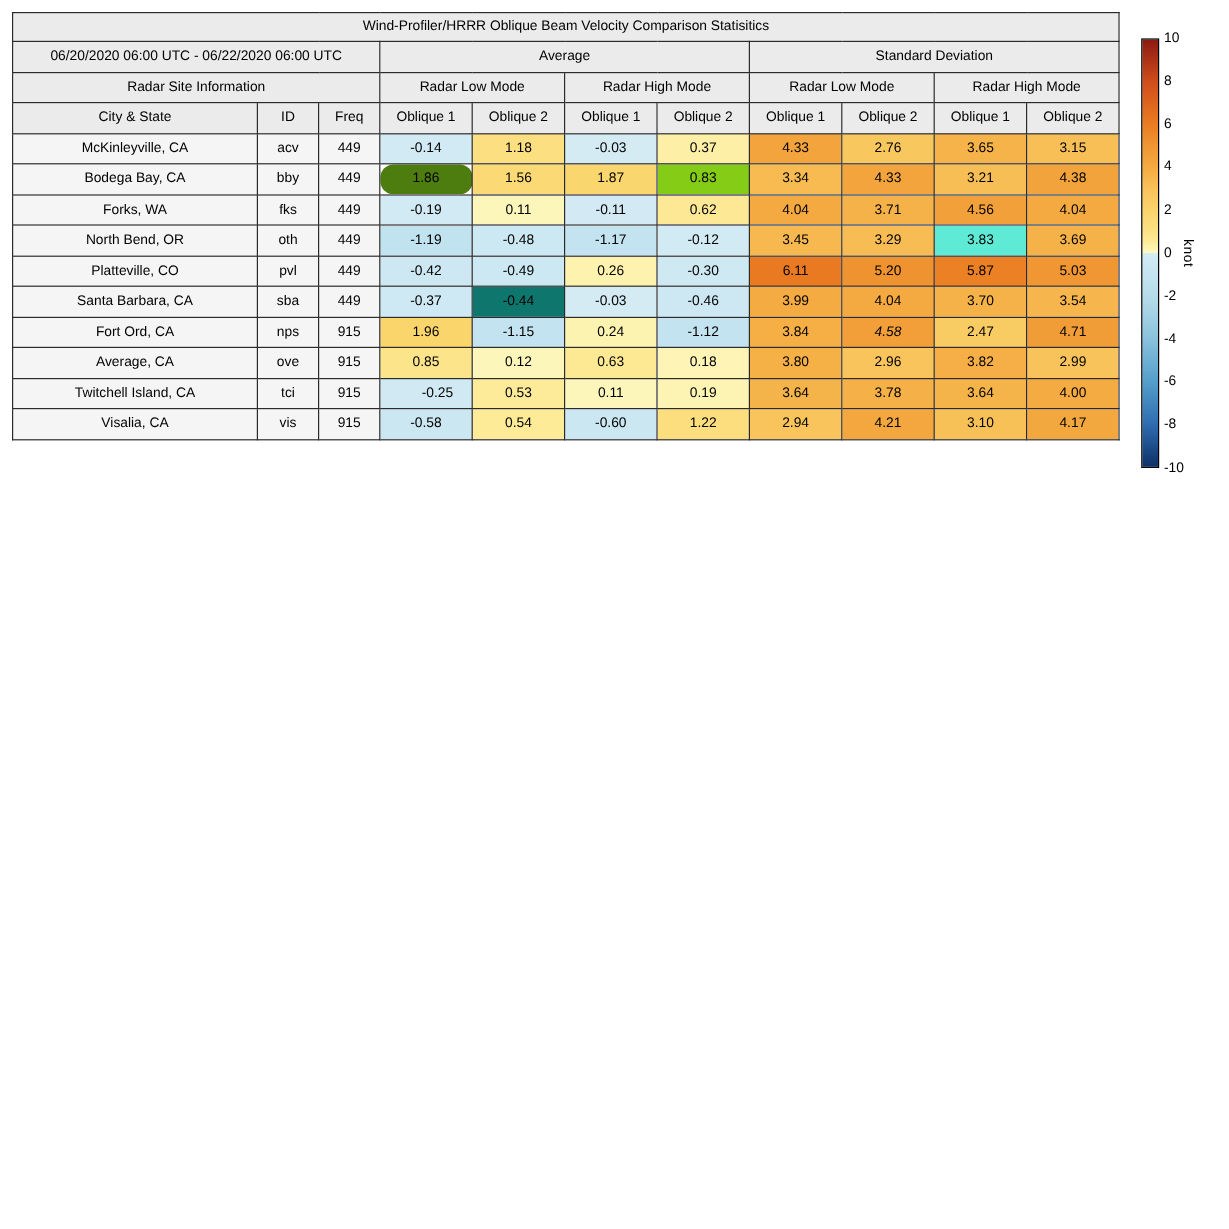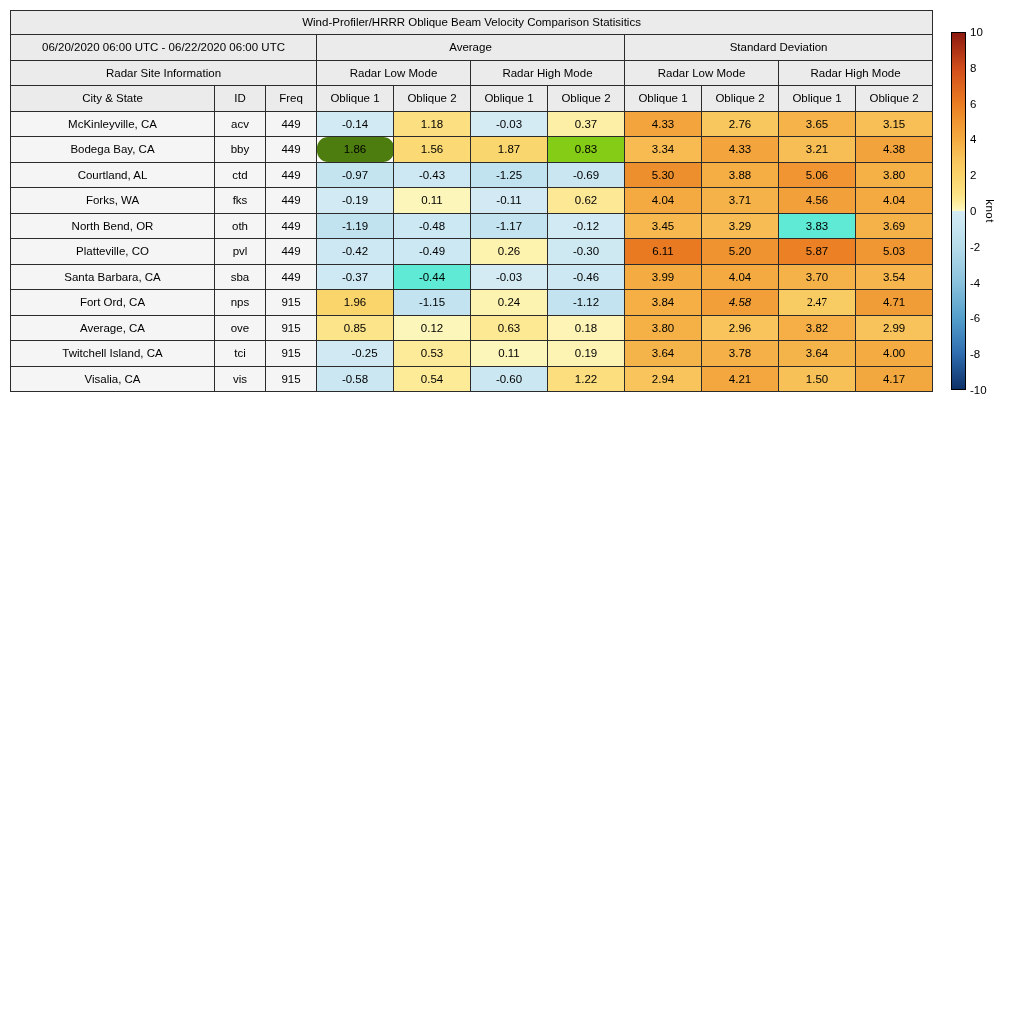--- a/index.html
+++ b/index.html
@@ -132,33 +132,20 @@
           <td class="value-cell" style="background: #4d7c0f; border-radius: 11px;">1.86</td>
           <td class="value-cell" style="background: rgb(251, 218, 118);">1.56</td>
           <td class="value-cell" style="background: rgb(250, 214, 110);">1.87</td>
           <td class="value-cell" style="background: #84cc16;">0.83</td>
           <td class="value-cell" style="background: rgb(247, 187, 82);">3.34</td>
           <td class="value-cell" style="background: rgb(243, 164, 60);">4.33</td>
           <td class="value-cell" style="background: rgb(247, 190, 85);">3.21</td>
           <td class="value-cell" style="background: rgb(242, 163, 60);">4.38</td>
         </tr>
         <tr>
-          <td class="label-cell">Courtland, AL</td>
-          <td class="label-cell">ctd</td>
-          <td class="label-cell">449</td>
-          <td class="value-cell" style="background: rgb(196, 228, 240);">-0.97</td>
-          <td class="value-cell" style="background: rgb(205, 232, 242);">-0.43</td>
-          <td class="value-cell" style="background: rgb(193, 226, 239);">-1.25</td>
-          <td class="value-cell" style="background: rgb(201, 230, 241);">-0.69</td>
-          <td class="value-cell" style="background: rgb(238, 143, 46);">5.30</td>
-          <td class="value-cell" style="background: rgb(244, 174, 68);">3.88</td>
-          <td class="value-cell" style="background: rgb(240, 149, 50);">5.06</td>
-          <td class="value-cell" style="background: rgb(245, 176, 70);">3.80</td>
-        </tr>
-        <tr>
           <td class="label-cell">Forks, WA</td>
           <td class="label-cell">fks</td>
           <td class="label-cell">449</td>
           <td class="value-cell" style="background: rgb(209, 234, 243);">-0.19</td>
           <td class="value-cell" style="background: rgb(253, 246, 187);">0.11</td>
           <td class="value-cell" style="background: rgb(211, 234, 244);">-0.11</td>
           <td class="value-cell" style="background: rgb(253, 233, 149);">0.62</td>
           <td class="value-cell" style="background: rgb(244, 170, 64);">4.04</td>
           <td class="value-cell" style="background: rgb(245, 178, 72);">3.71</td>
           <td class="value-cell" style="background: rgb(242, 160, 57);">4.56</td>
@@ -188,39 +175,39 @@
           <td class="value-cell" style="background: rgb(233, 122, 34);">6.11</td>
           <td class="value-cell" style="background: rgb(239, 146, 48);">5.20</td>
           <td class="value-cell" style="background: rgb(235, 128, 36);">5.87</td>
           <td class="value-cell" style="background: rgb(240, 150, 50);">5.03</td>
         </tr>
         <tr>
           <td class="label-cell">Santa Barbara, CA</td>
           <td class="label-cell">sba</td>
           <td class="label-cell">449</td>
           <td class="value-cell" style="background: rgb(206, 233, 243);">-0.37</td>
-          <td class="value-cell" style="background: #5eead4; margin-top: 46px;">-0.44</td>
+          <td class="value-cell" style="background: #0f766e; margin-top: 46px;">-0.44</td>
           <td class="value-cell" style="background: rgb(212, 235, 244);">-0.03</td>
           <td class="value-cell" style="background: rgb(205, 232, 242);">-0.46</td>
           <td class="value-cell" style="background: rgb(244, 171, 65);">3.99</td>
           <td class="value-cell" style="background: rgb(244, 170, 64);">4.04</td>
           <td class="value-cell" style="background: rgb(245, 178, 73);">3.70</td>
           <td class="value-cell" style="background: rgb(246, 182, 77);">3.54</td>
         </tr>
         <tr>
           <td class="label-cell">Fort Ord, CA</td>
           <td class="label-cell">nps</td>
           <td class="label-cell">915</td>
           <td class="value-cell" style="background: rgb(250, 213, 108);">1.96</td>
           <td class="value-cell" style="background: rgb(194, 227, 239);">-1.15</td>
           <td class="value-cell" style="background: rgb(253, 243, 176);">0.24</td>
           <td class="value-cell" style="background: rgb(194, 227, 239);">-1.12</td>
           <td class="value-cell" style="background: rgb(245, 175, 69);">3.84</td>
           <td class="value-cell" style="background: rgb(242, 159, 57); font-style: italic;">4.58</td>
-          <td class="value-cell" style="background: rgb(249, 204, 99); font-family: Liberation Serif, serif;">2.47</td>
+          <td class="value-cell" style="background: rgb(249, 204, 99);">2.47</td>
           <td class="value-cell" style="background: rgb(241, 157, 55);">4.71</td>
         </tr>
         <tr>
           <td class="label-cell">Average, CA</td>
           <td class="label-cell">ove</td>
           <td class="label-cell">915</td>
           <td class="value-cell" style="background: rgb(252, 228, 139);">0.85</td>
           <td class="value-cell" style="background: rgb(253, 246, 186);">0.12</td>
           <td class="value-cell" style="background: rgb(253, 233, 148);">0.63</td>
           <td class="value-cell" style="background: rgb(253, 244, 181);">0.18</td>
@@ -245,21 +232,21 @@
         <tr>
           <td class="label-cell">Visalia, CA</td>
           <td class="label-cell">vis</td>
           <td class="label-cell">915</td>
           <td class="value-cell" style="background: rgb(203, 231, 242);">-0.58</td>
           <td class="value-cell" style="background: rgb(253, 235, 152);">0.54</td>
           <td class="value-cell" style="background: rgb(203, 231, 242);">-0.60</td>
           <td class="value-cell" style="background: rgb(252, 222, 127);">1.22</td>
           <td class="value-cell" style="background: rgb(248, 196, 91);">2.94</td>
           <td class="value-cell" style="background: rgb(243, 167, 62);">4.21</td>
-          <td class="value-cell" style="background: rgb(248, 193, 88);">1.50</td>
+          <td class="value-cell" style="background: rgb(248, 193, 88);">3.10</td>
           <td class="value-cell" style="background: rgb(243, 168, 63);">4.17</td>
         </tr>
       </tbody>
   </table>
 
   <div class="colorbar" id="colorbar" style="background: linear-gradient(rgb(140, 26, 16) 0%, rgb(209, 78, 28) 10%, rgb(234, 125, 34) 20%, rgb(240, 151, 51) 25%, rgb(244, 171, 65) 30%, rgb(248, 195, 90) 35%, rgb(250, 212, 107) 40%, rgb(252, 225, 132) 45%, rgb(253, 236, 154) 47.5%, rgb(253, 248, 194) 49.9%, rgb(212, 235, 244) 50.1%, rgb(196, 228, 240) 55%, rgb(182, 220, 234) 60%, rgb(138, 194, 221) 70%, rgb(84, 159, 203) 80%, rgb(47, 109, 176) 90%, rgb(13, 49, 104) 100%);"></div>
   <div id="cbar-ticks">
       <div class="cbar-tick-label" style="top: 32px;">10</div>
       <div class="cbar-tick-label" style="top: 67.8px;">8</div>
       <div class="cbar-tick-label" style="top: 103.6px;">6</div>

